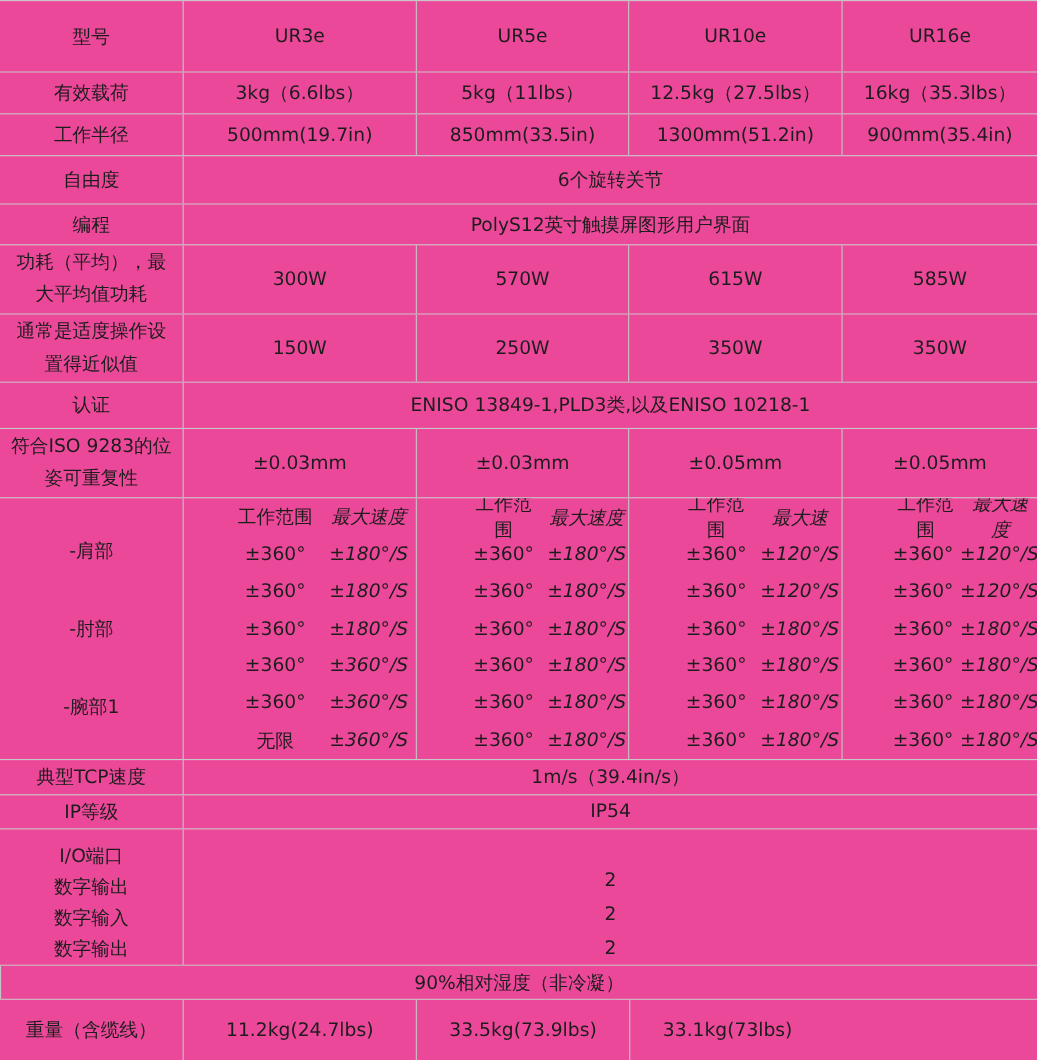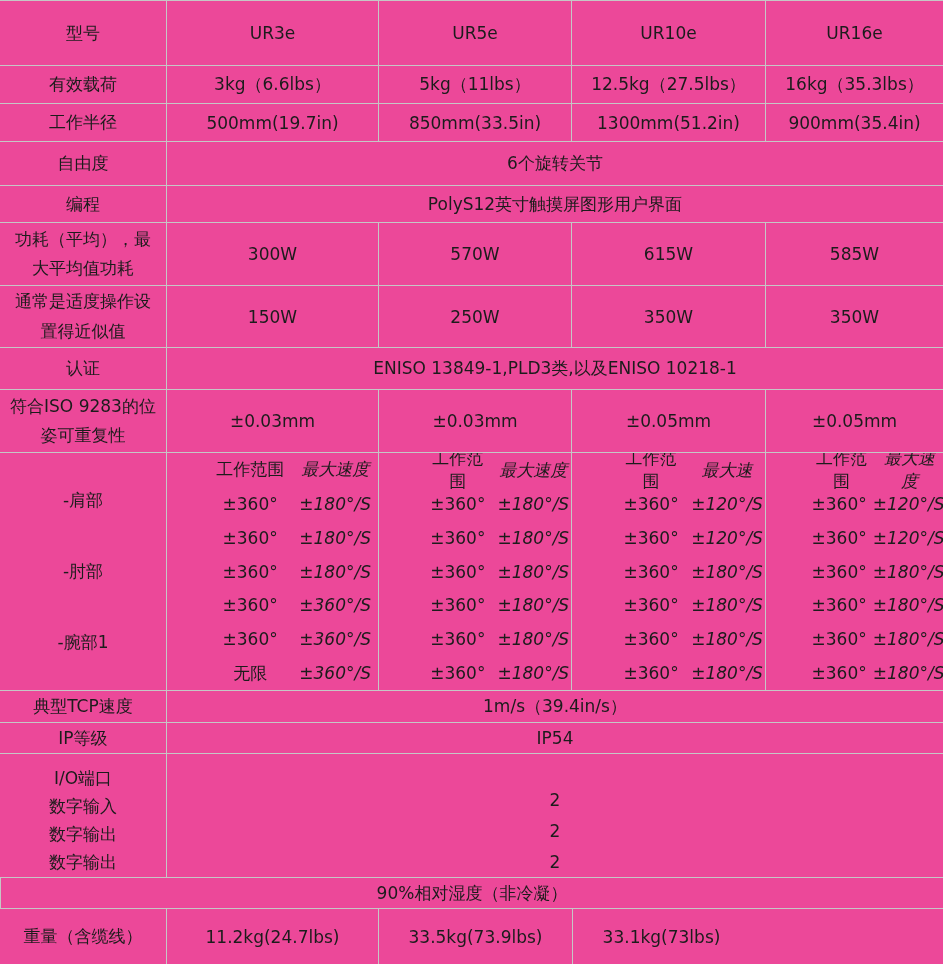--- a/index.html
+++ b/index.html
@@ -237,22 +237,22 @@
   </div>
 
   <div class="row h31">
     <div class="c w0">IP等级</div>
     <div class="c wspan bl">IP54</div>
   </div>
 
   <div class="row h124">
     <div class="c w0" style="padding:0;margin-top:10px;">
       <div class="io-line">I/O端口</div>
+      <div class="io-line">数字输出</div>
       <div class="io-line">数字输入</div>
-      <div class="io-line">数字输出</div>
       <div class="io-line">数字输出</div>
     </div>
     <div class="c wspan bl" style="padding:0;">
       <div class="io-line"></div>
       <div class="io-line">2</div>
       <div class="io-line">2</div>
       <div class="io-line">2</div>
     </div>
   </div>
 

